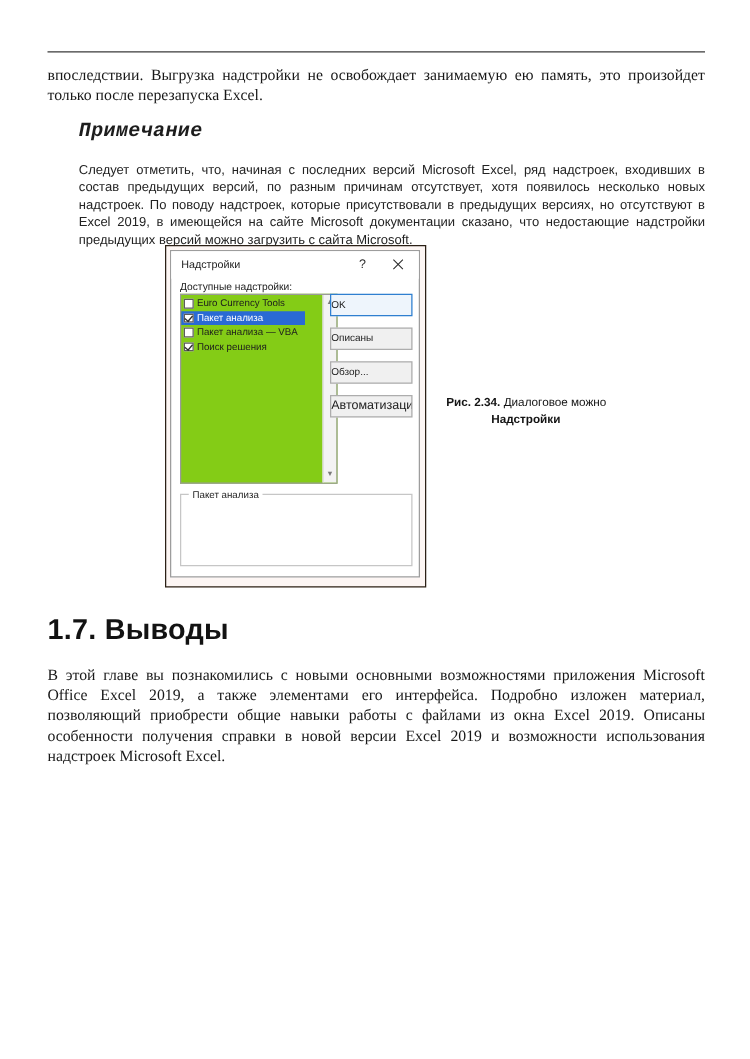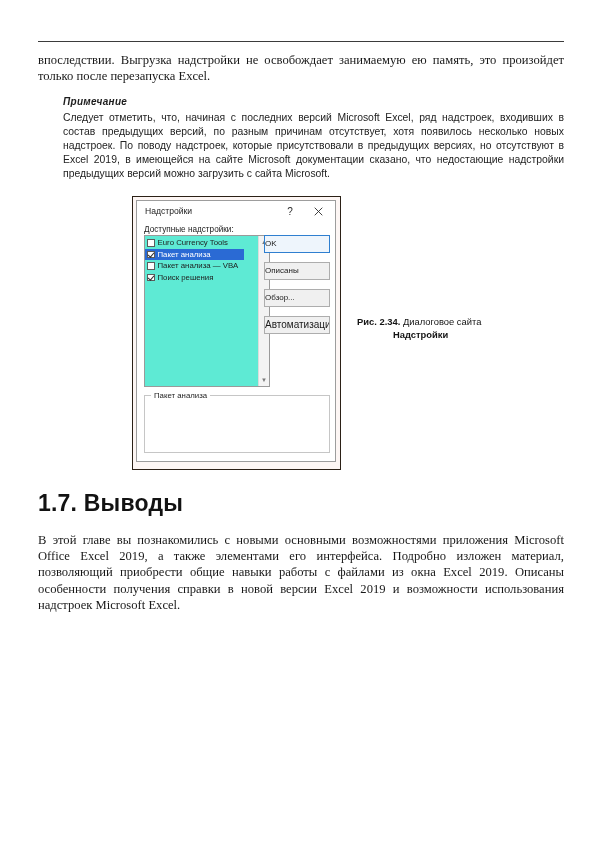--- a/index.html
+++ b/index.html
@@ -76,27 +76,27 @@
   }
 
   
   .note-block {
     position: absolute;
     left: 63px;
     top: 96px;
     width: 501px;
   }
   .note-title {
-    font-family: Liberation Sans, sans-serif;
+    font-family: Liberation Mono, monospace;
     font-style: italic;
     font-weight: bold;
-    font-size: 10px;
+    font-size: 16px;
     color: #1d1d1d;
     letter-spacing: 0.3px;
-    margin-bottom: 4px;
+    margin-bottom: 16px;
   }
   .note-text {
     font-family: "Liberation Sans", sans-serif;
     font-size: 10.4px;
     line-height: 14.1px;
     text-align: justify;
     color: #232323;
   }
 
   
@@ -167,21 +167,21 @@
     color: #1a1a1a;
     white-space: nowrap;
   }
 
   .listbox {
     position: absolute;
     left: 7px;
     top: 34px;
     width: 126px;
     height: 152px;
-    background: #5eead4;
+    background: #84cc16;
     border: 1px solid #9a9a9a;
     box-sizing: border-box;
   }
   .list-items {
     position: absolute;
     left: 0; top: 1px;
     width: 99px;
   }
   .list-row {
     position: relative;
@@ -399,21 +399,21 @@
       <div class="btn" style="top:115px; font-size:10px;">Автоматизация...</div>
 
       <div class="groupbox">
         <div class="group-legend">Пакет анализа</div>
       </div>
 
     </div>
   </div>
 
   <div class="fig-caption">
-    <span class="cap-num">Рис. 2.34.</span><span> Диалоговое сайта</span>
+    <span class="cap-num">Рис. 2.34.</span><span> Диалоговое можно</span>
     <span class="cap-line2">Надстройки</span>
   </div>
 
   <div class="section-heading">1.7. Выводы</div>
 
   <div class="body-par" id="conclusion-par">В этой главе вы познакомились с новыми основными возможностями приложения Microsoft Office Excel 2019, а также элементами его интерфейса. Подробно изложен материал, позволяющий приобрести общие навыки работы с файлами из окна Excel 2019. Описаны особенности получения справки в новой версии Excel 2019 и возможности использования надстроек Microsoft Excel.</div>
 
 </div>
 
 </body></html>

